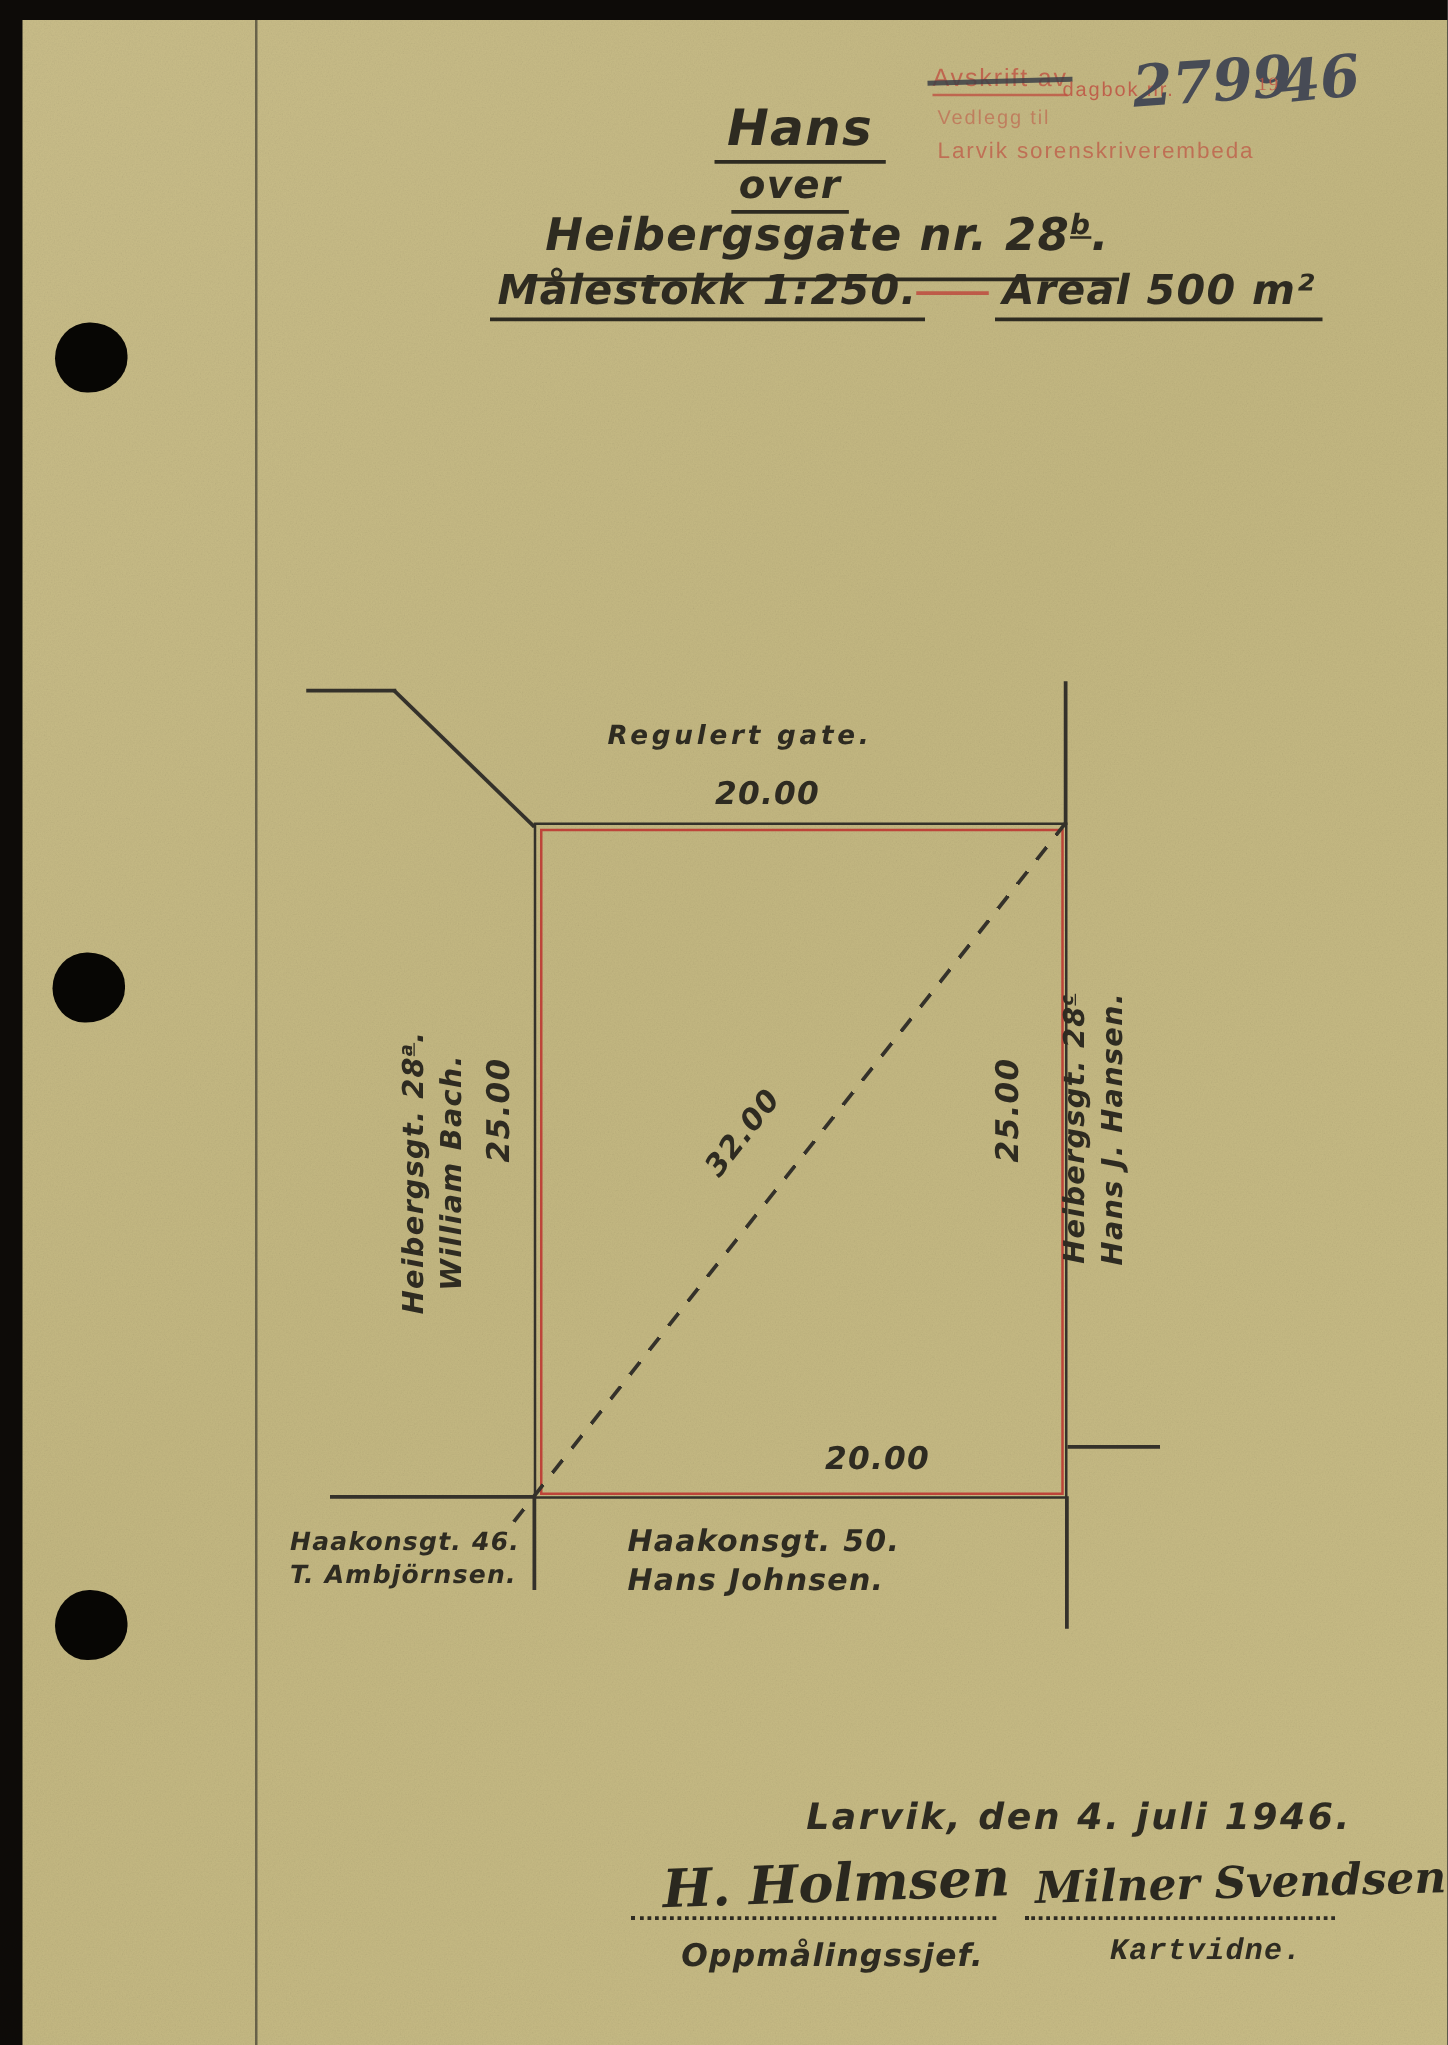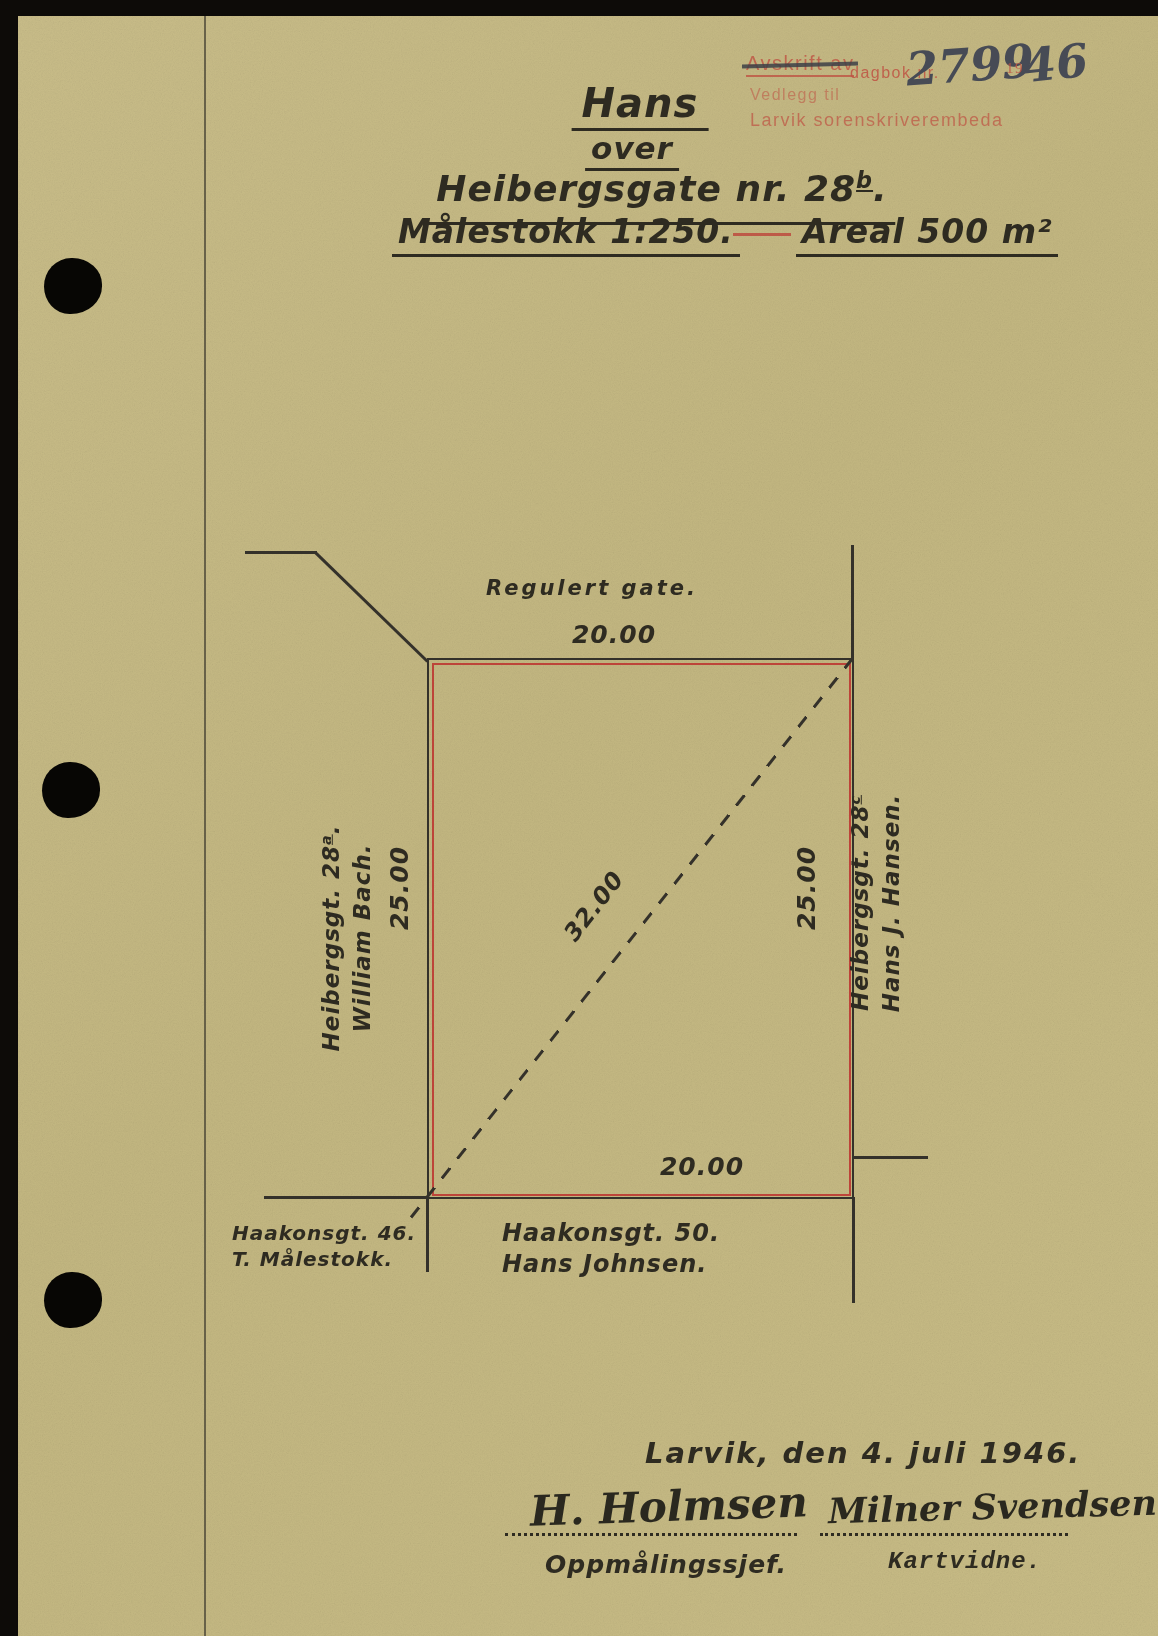--- a/index.html
+++ b/index.html
@@ -118,21 +118,21 @@
 
   <div class="abs hand rot-center nline" style="left:876px;top:903px;font-size:23px;text-align:center;">
     <div>
       <span>Heibergsgt. 28</span><span class="sup">c</span><span></span>
     </div>
     <div>Hans J. Hansen.</div>
   </div>
 
   <div class="abs hand nline" style="left:232px;top:1220px;font-size:20px;">
     <div>Haakonsgt. 46.</div>
-    <div>T. Målestokk.</div>
+    <div>T. Ambjörnsen.</div>
   </div>
   <div class="abs hand nline" style="left:502px;top:1218px;font-size:24px;">
     <div>Haakonsgt. 50.</div>
     <div>Hans Johnsen.</div>
   </div>
 
   <span class="abs hand" style="left:645px;top:1436px;font-size:29px;letter-spacing:2px;">Larvik, den 4. juli 1946.</span>
 
   <span class="abs script" style="left:530px;top:1482px;font-size:42px;transform:rotate(-2deg);">H. Holmsen</span>
   <div class="abs dotline" style="left:505px;top:1532px;width:292px;"></div>

